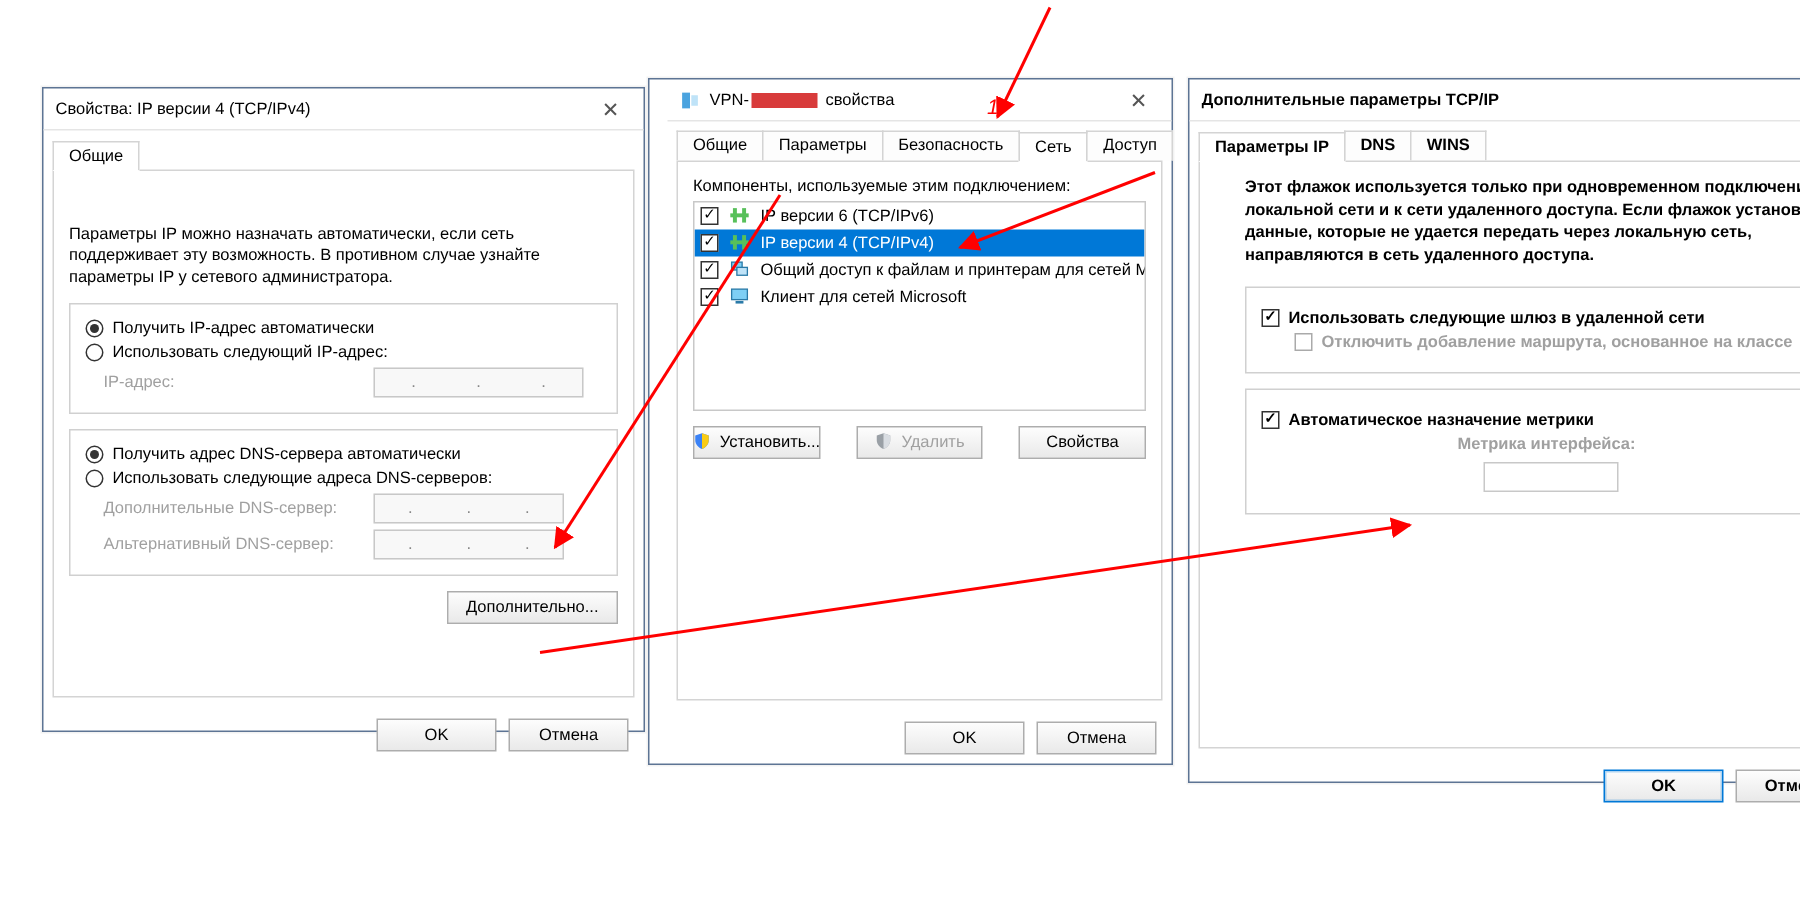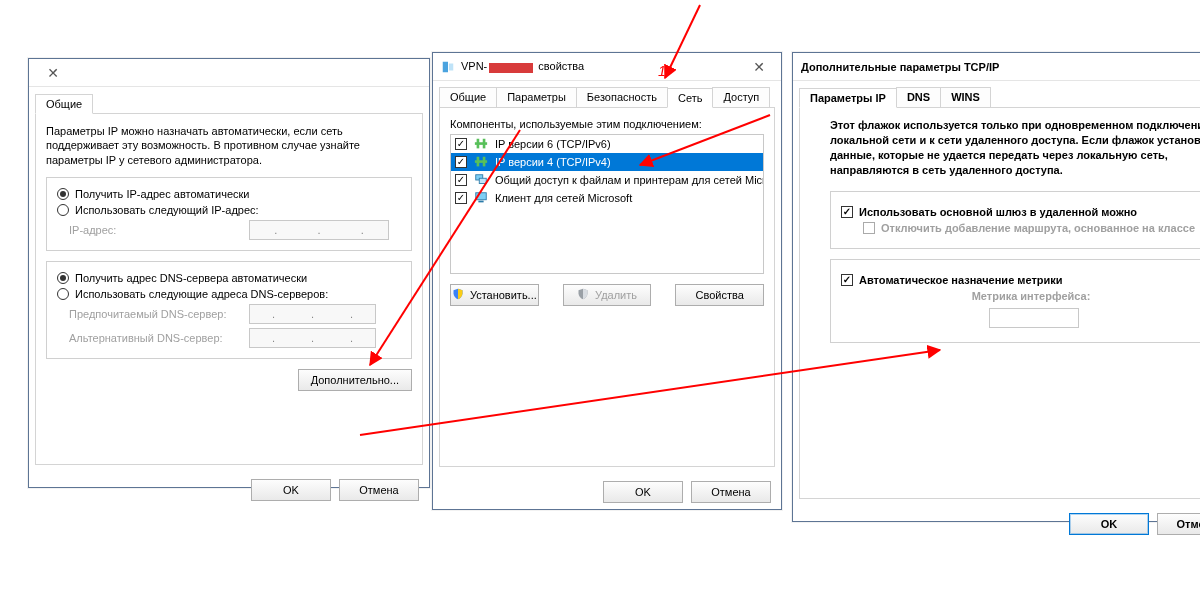--- a/index.html
+++ b/index.html
@@ -170,40 +170,41 @@
     margin: -16px 0 4px 0; background:#fff; display:inline-block; padding:0 4px;
   }
   
   svg.anno {
     position: absolute; left:0; top:0; width:1200px; height:610px;
     pointer-events: none;
   }
 
   
   #d1 { left: 28px;  top: 58px; width: 402px; height: 430px; }
-  #d2 { left: 432px; top: 52px; width: 350px; height: 458px; }
+  #d2 { left: 432px; top: 52px; width: 350px; height: 458px; padding-left: 12px; }
   #d3 { left: 792px; top: 52px; width: 456px; height: 470px; font-weight: bold; }
 
   
   .win-icon {
     width: 14px; height: 14px; display:inline-block;
   }
 </style>
 </head>
 <body>
 
 <div class="dialog" id="d1">
   <div class="titlebar">
+    <span class="title-text">Свойства: IP версии 4 (TCP/IPv4)</span>
     <span class="close-x">✕</span>
   </div>
   <div class="tabstrip">
     <div class="tab active"><span>Общие</span></div>
   </div>
   <div class="tabbody" style="height:352px;">
-    <div style="line-height:1.3;">Параметры IP можно назначать автоматически, если сеть поддерживает эту возможность. В противном случае узнайте параметры IP у сетевого администратора.</div>
+    <div style="line-height:1.3;margin-top:25px;">Параметры IP можно назначать автоматически, если сеть поддерживает эту возможность. В противном случае узнайте параметры IP у сетевого администратора.</div>
 
     <div class="groupbox" style="padding:6px 10px 6px 10px;">
       <div class="radio-row">
         <span class="radio-outer">
             <span class="dot"></span>
           </span>
         <span>Получить IP-адрес автоматически</span>
       </div>
       <div class="radio-row">
         <span class="radio-outer"></span>
@@ -224,21 +225,21 @@
         <span class="radio-outer">
             <span class="dot"></span>
           </span>
         <span>Получить адрес DNS-сервера автоматически</span>
       </div>
       <div class="radio-row">
         <span class="radio-outer"></span>
         <span>Использовать следующие адреса DNS-серверов:</span>
       </div>
       <div class="field-row disabled">
-        <span class="label">Предпочитаемый DNS-сервер:</span>
+        <span class="label">Дополнительные DNS-сервер:</span>
         <span class="ip-input disabled">
           <span class="ip-dot">.</span>
             <span class="ip-dot">.</span>
             <span class="ip-dot">.</span>
         </span>
       </div>
       <div class="field-row disabled">
         <span class="label">Альтернативный DNS-сервер:</span>
         <span class="ip-input disabled">
           <span class="ip-dot">.</span>
@@ -372,21 +373,21 @@
     <div class="tab active"><span>Параметры IP</span></div>
     <div class="tab"><span>DNS</span></div>
     <div class="tab"><span>WINS</span></div>
   </div>
   <div class="tabbody" style="height:392px;padding-left:30px;">
     <div style="line-height:1.35;">Этот флажок используется только при одновременном подключении к локальной сети и к сети удаленного доступа. Если флажок установлен, данные, которые не удается передать через локальную сеть, направляются в сеть удаленного доступа.</div>
 
     <div class="groupbox" style="margin-top:14px;">
       <div class="check-row">
         <span class="checkbox checked"></span>
-        <span>Использовать основной шлюз в удаленной можно</span>
+        <span>Использовать следующие шлюз в удаленной сети</span>
       </div>
       <div class="check-row indent disabled">
         <span class="checkbox disabled"></span>
         <span>Отключить добавление маршрута, основанное на классе</span>
       </div>
     </div>
 
     <div class="groupbox">
       <div class="check-row">
         <span class="checkbox checked"></span>

